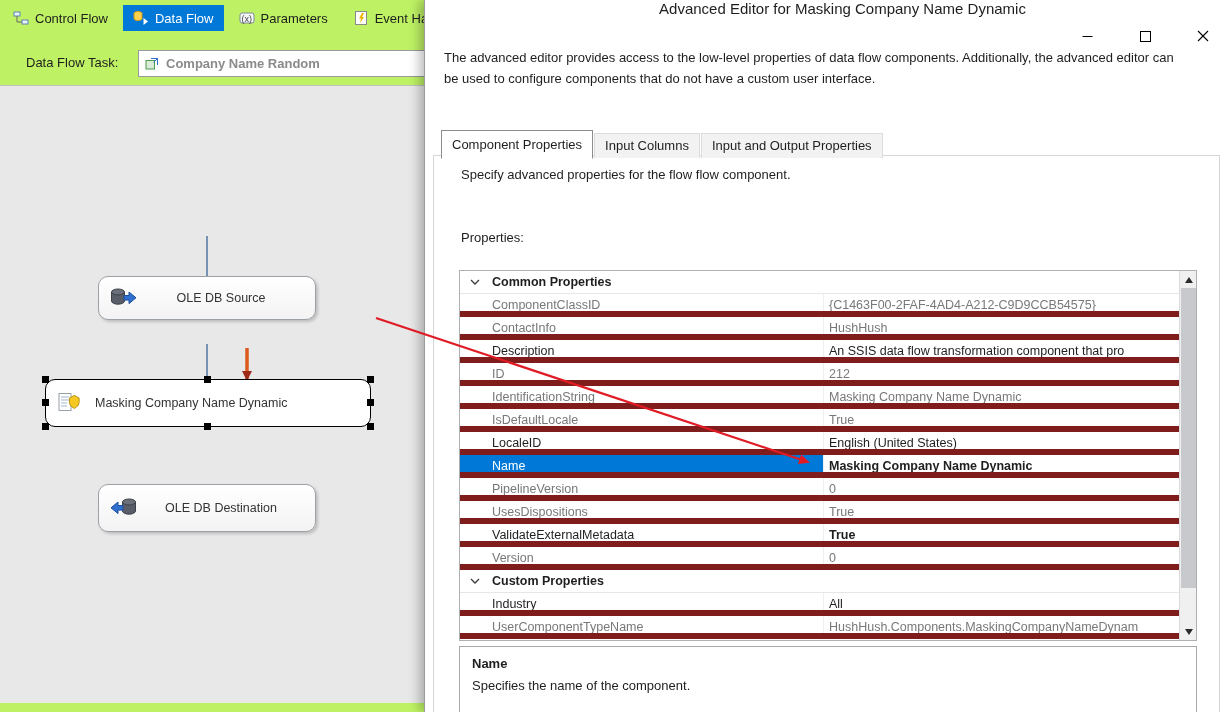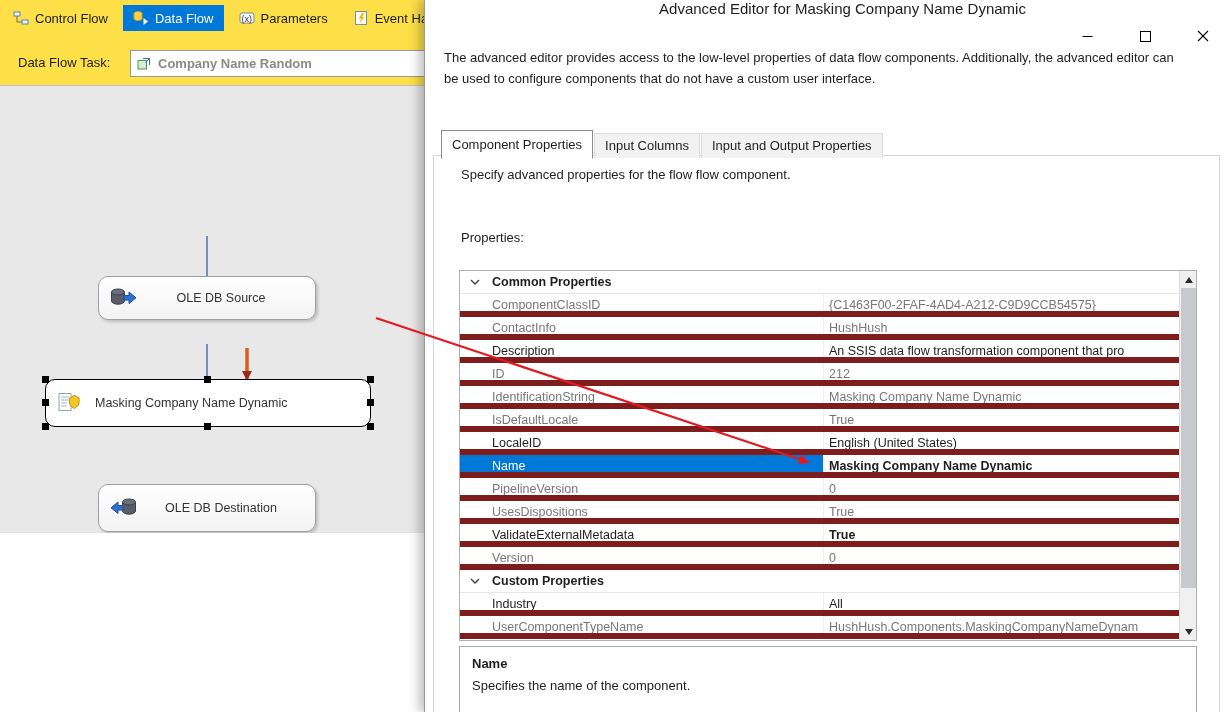--- a/index.html
+++ b/index.html
@@ -1,25 +1,25 @@
 <!DOCTYPE html>
 <html><head>
 <meta charset="utf-8">
 <style>
   * { box-sizing: border-box; margin: 0; padding: 0; }
   html,body { width:1232px; height:712px; overflow:hidden; background:#fff;
     font-family:"Liberation Sans", sans-serif; color:#1e1e1e; }
   body { position:relative; }
 
   
-  .designer { position:absolute; left:0; top:0; width:424px; height:533px; background:#fde047; overflow:hidden; }
+  .designer { position:absolute; left:0; top:0; width:424px; height:712px; background:#bef264; overflow:hidden; }
   .doc-tabs { display:flex; gap:5px; padding:5px 0 0 3px; }
   .doc-tab { display:flex; align-items:center; gap:6px; height:26px; padding:0 10px; font-size:13px; color:#1e1e1e; cursor:default; white-space:nowrap; }
   .doc-tab.active { background:#0078d7; color:#fff; }
-  .task-row { position:absolute; left:0; top:46px; right:0; height:34px; }
+  .task-row { position:absolute; left:8px; top:46px; right:0; height:34px; }
   .task-label { position:absolute; left:18px; top:9px; font-size:13px; }
   .task-combo { position:absolute; left:130px; top:4px; right:-2px; height:27px; border:1px solid #9a9a9a; background:#fff; display:flex; align-items:center; gap:7px; padding-left:6px;font-weight:bold; }
   .task-combo span { font-size:13px; color:#8a8a8a; white-space:nowrap; }
 
   .surface { position:absolute; left:0; right:0; top:85px; height:618px; background:#e8e8e8; border-top:1px solid #c2c2c2; }
   .connectors { position:absolute; left:0; top:0; }
 
   .node { position:absolute; background:linear-gradient(#ffffff,#f3f3f3); border:1px solid #9aa0a6; border-radius:10px; box-shadow:2px 2px 3px rgba(0,0,0,.18); display:flex; align-items:center; }
   .node-label { font-size:12.5px; color:#333; }
   .node.src  { left:98px;  top:190px; width:218px; height:44px; }

